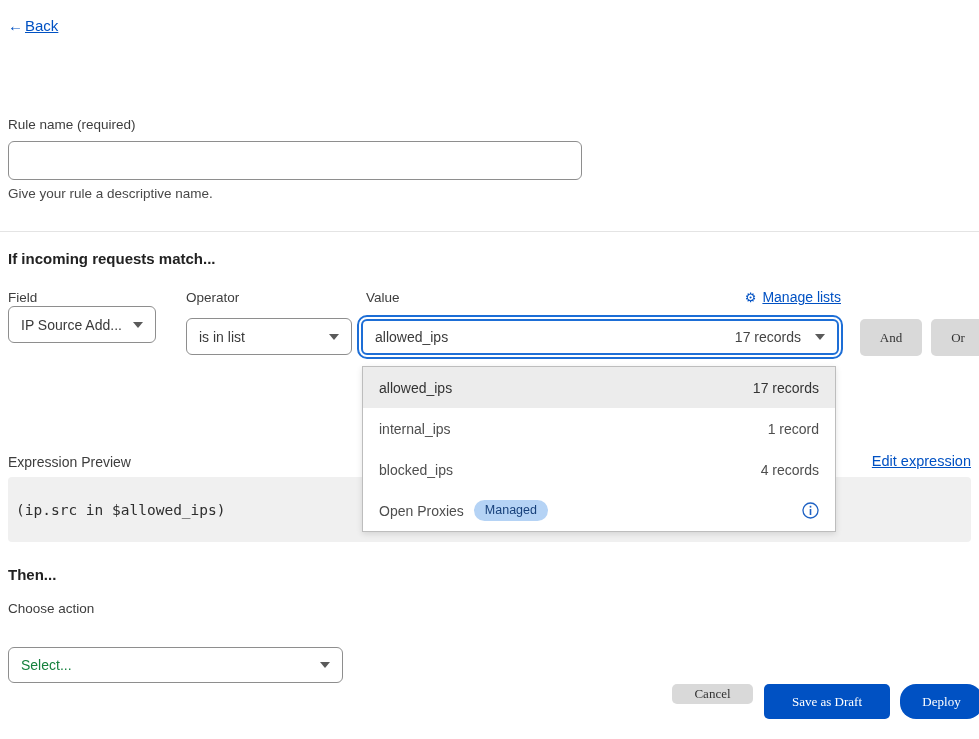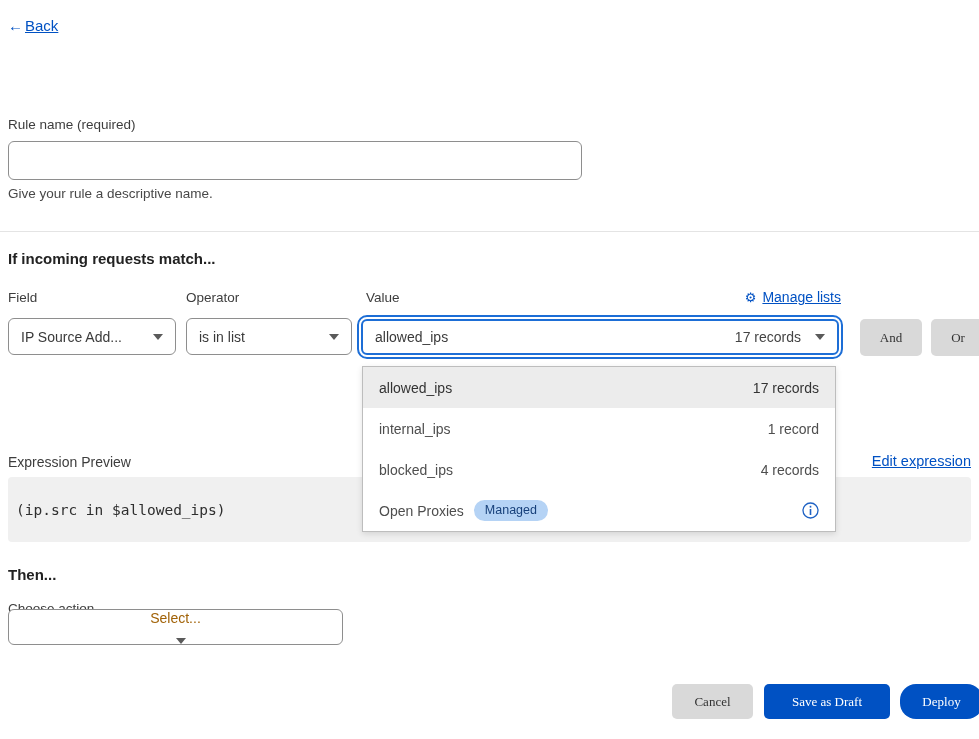--- a/index.html
+++ b/index.html
@@ -38,21 +38,21 @@
   .lbl-field { left:8px; top:290px; }
   .lbl-operator { left:186px; top:290px; }
   .lbl-value { left:366px; top:290px; }
 
   
   .select { position:absolute; display:flex; align-items:center; justify-content:space-between;
             border:1px solid #8e8e8e; border-radius:6px; background:#fff; font-size:14px; color:#3a3a3a;
             padding:0 12px; cursor:pointer; }
   .caret { width:0; height:0; border-left:5px solid transparent; border-right:5px solid transparent;
            border-top:6px solid #5a5a5a; margin-left:10px; flex:none; }
-  .sel-field { left:8px; top:318px; width:168px; height:37px; }
+  .sel-field { left:8px; top:306px; width:148px; height:37px; }
   .sel-operator { left:186px; top:318px; width:166px; height:37px; }
 
   .sel-value { left:361px; top:319px; width:478px; height:36px;
                border:2px solid #1d6ed6; border-radius:6px;
                outline:2px solid #1d6ed6; outline-offset:2px; background:#fff;
                display:flex; align-items:center; justify-content:space-between;
                position:absolute; font-size:14px; padding:0 12px; cursor:pointer; }
   .sel-value .records { color:#444; margin-left:auto; margin-right:4px; }
 
   .manage-lists { position:absolute; right:138px; top:289px; font-size:14px; display:flex; align-items:center; gap:6px; }
@@ -80,24 +80,24 @@
   
   .expr-label { position:absolute; left:8px; top:454px; font-size:14px; color:#3d3d3d; }
   .edit-expr { position:absolute; right:8px; top:453px; font-size:14.5px; }
   .expr-box { position:absolute; left:8px; top:477px; width:963px; height:65px;
               background:#f0f0f0; border-radius:4px; display:flex; align-items:center; }
   .expr-code { font-family:"DejaVu Sans Mono", monospace; font-size:14.5px; color:#2e2e2e; margin-left:8px; }
 
   
   .then-heading { left:8px; top:566px; }
   .lbl-action { left:8px; top:601px; }
-  .sel-action { left:8px; top:609px; width:335px; height:36px; color:#a16207;flex-direction:column; }
+  .sel-action { left:8px; top:647px; width:335px; height:36px; color:#15803d; }
 
   
-  .btn-cancel { left:660px; top:684px; width:81px; height:35px; }
+  .btn-cancel { left:660px; top:684px; width:81px; height:20px; }
   .btn-save   { left:752px; top:684px; width:126px; height:35px; }
   .btn-deploy { left:888px; top:684px; width:83px; height:35px;border-radius:16px; }
 </style>
 </head>
 <body>
 
 <div class="page">
 
   <a class="back"><span class="arrow">←</span><span class="u">Back</span></a>
 

